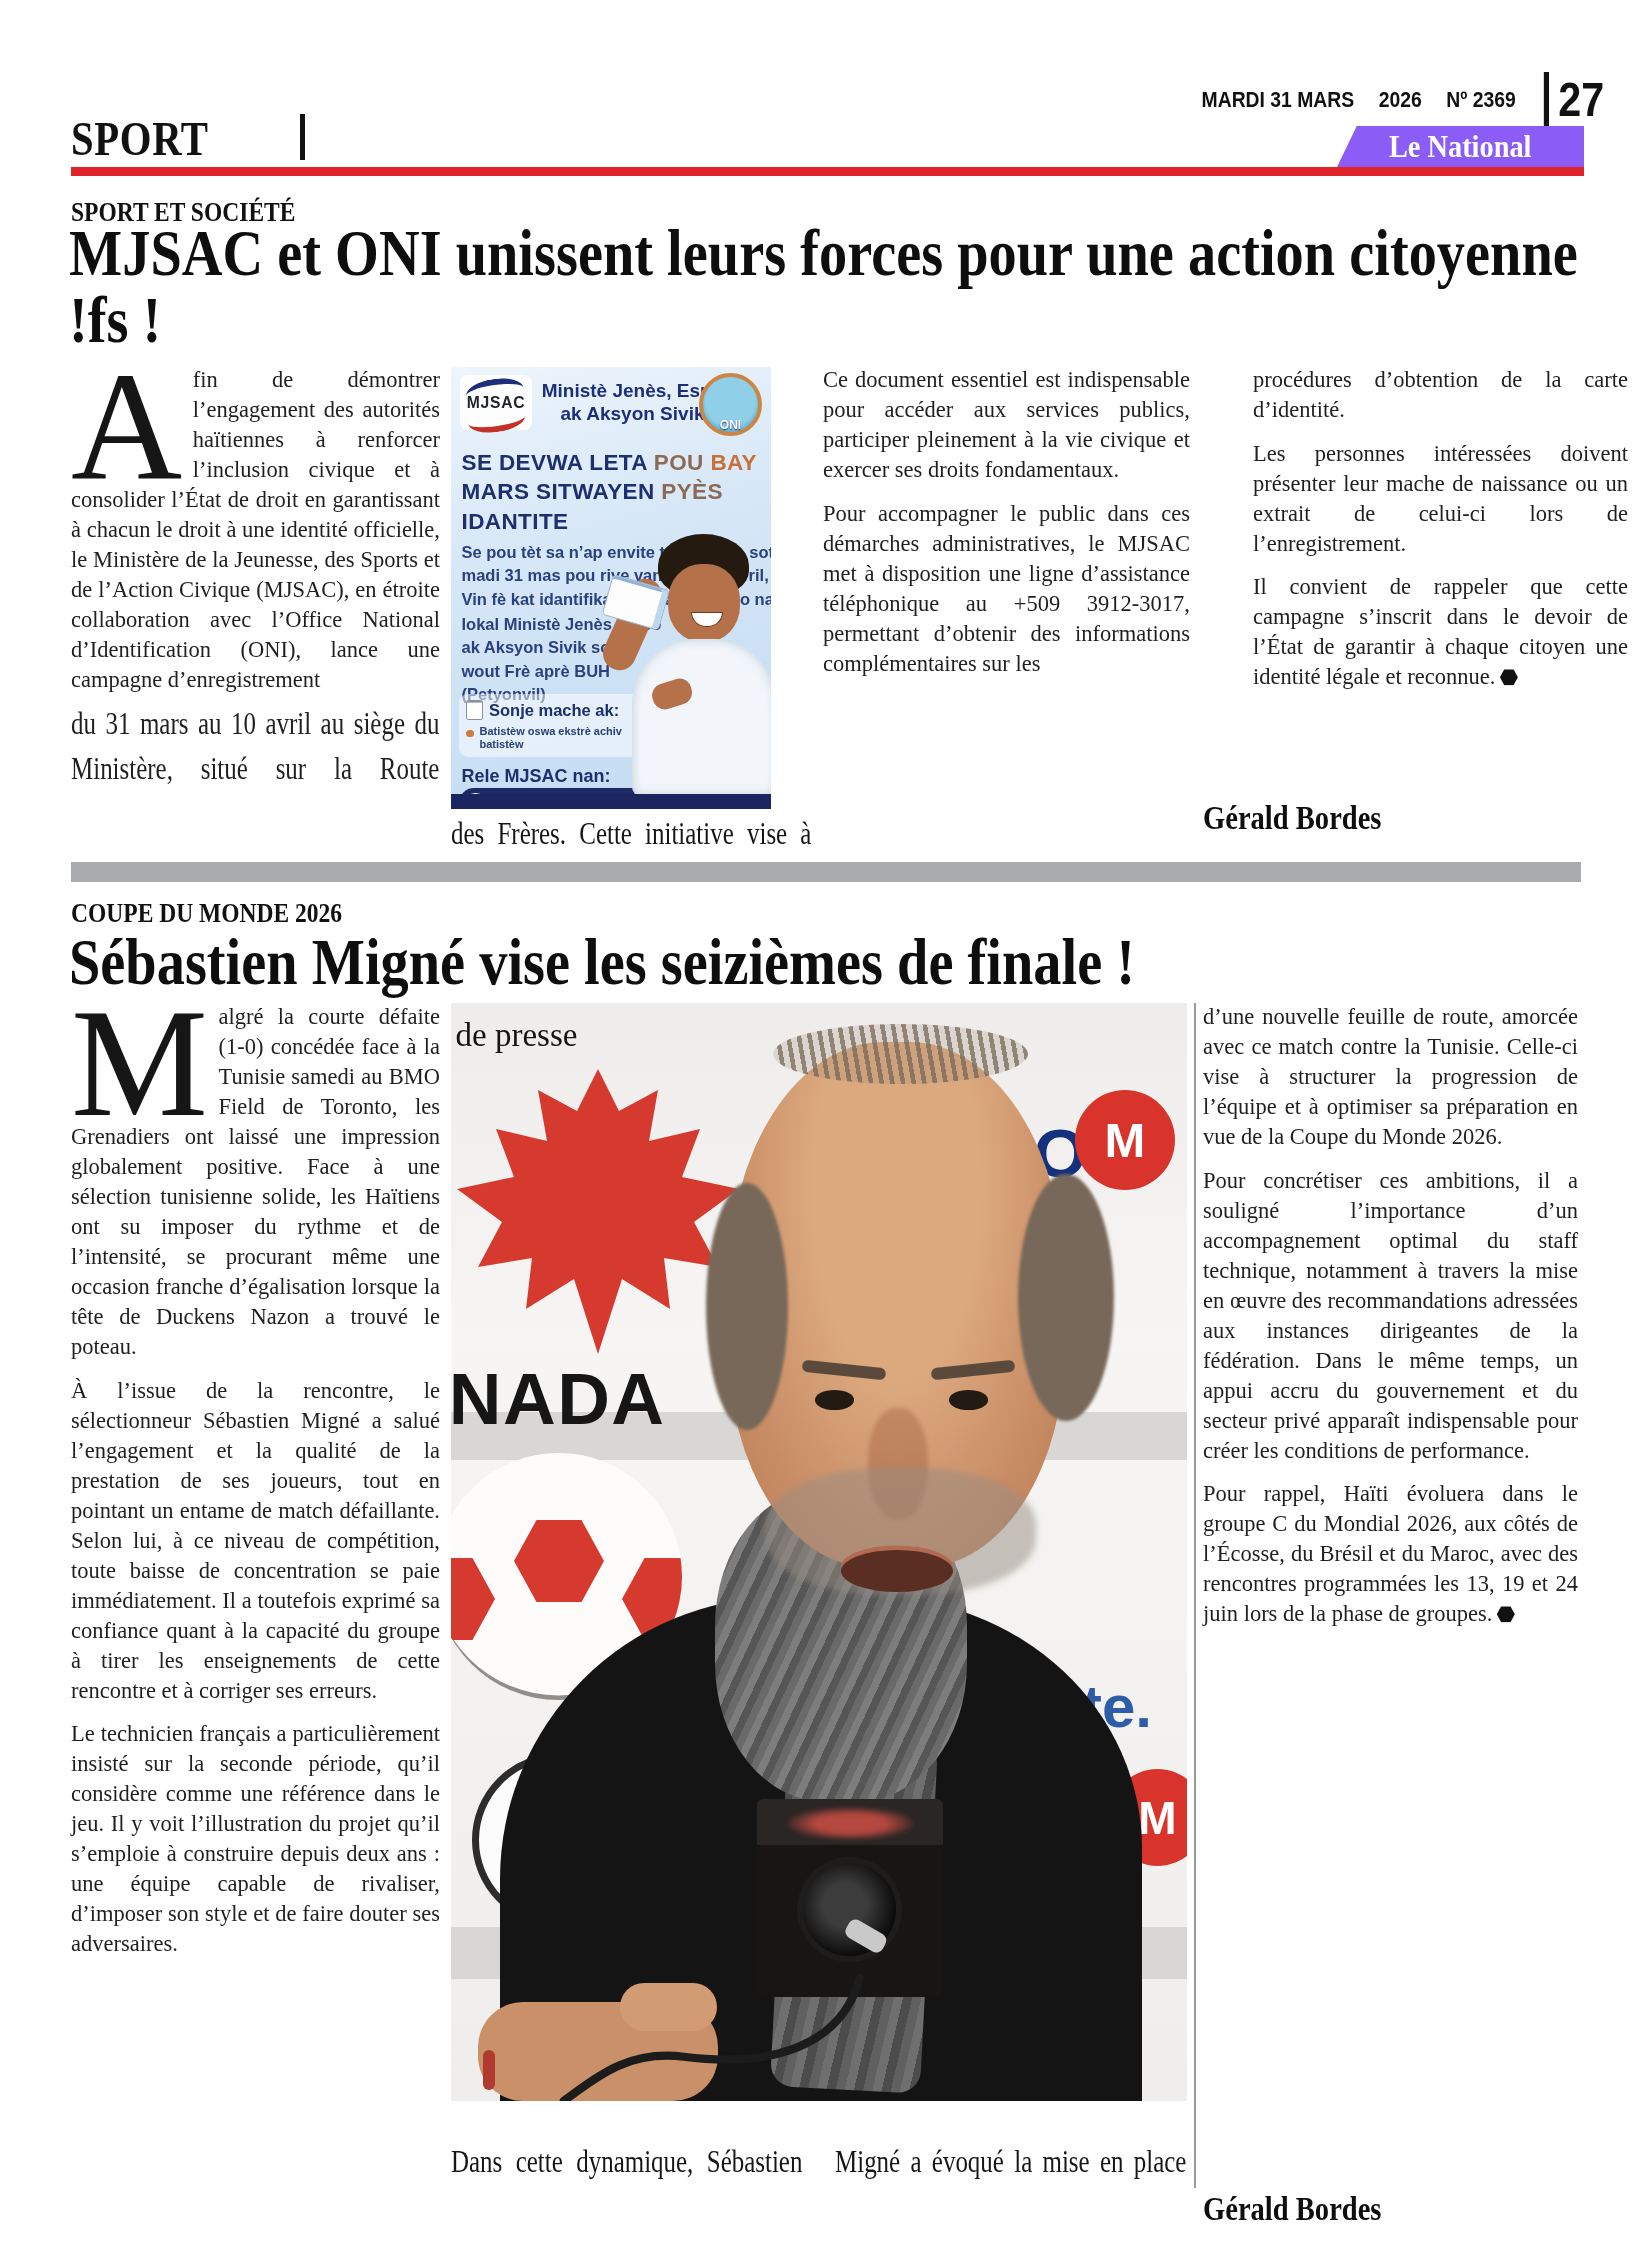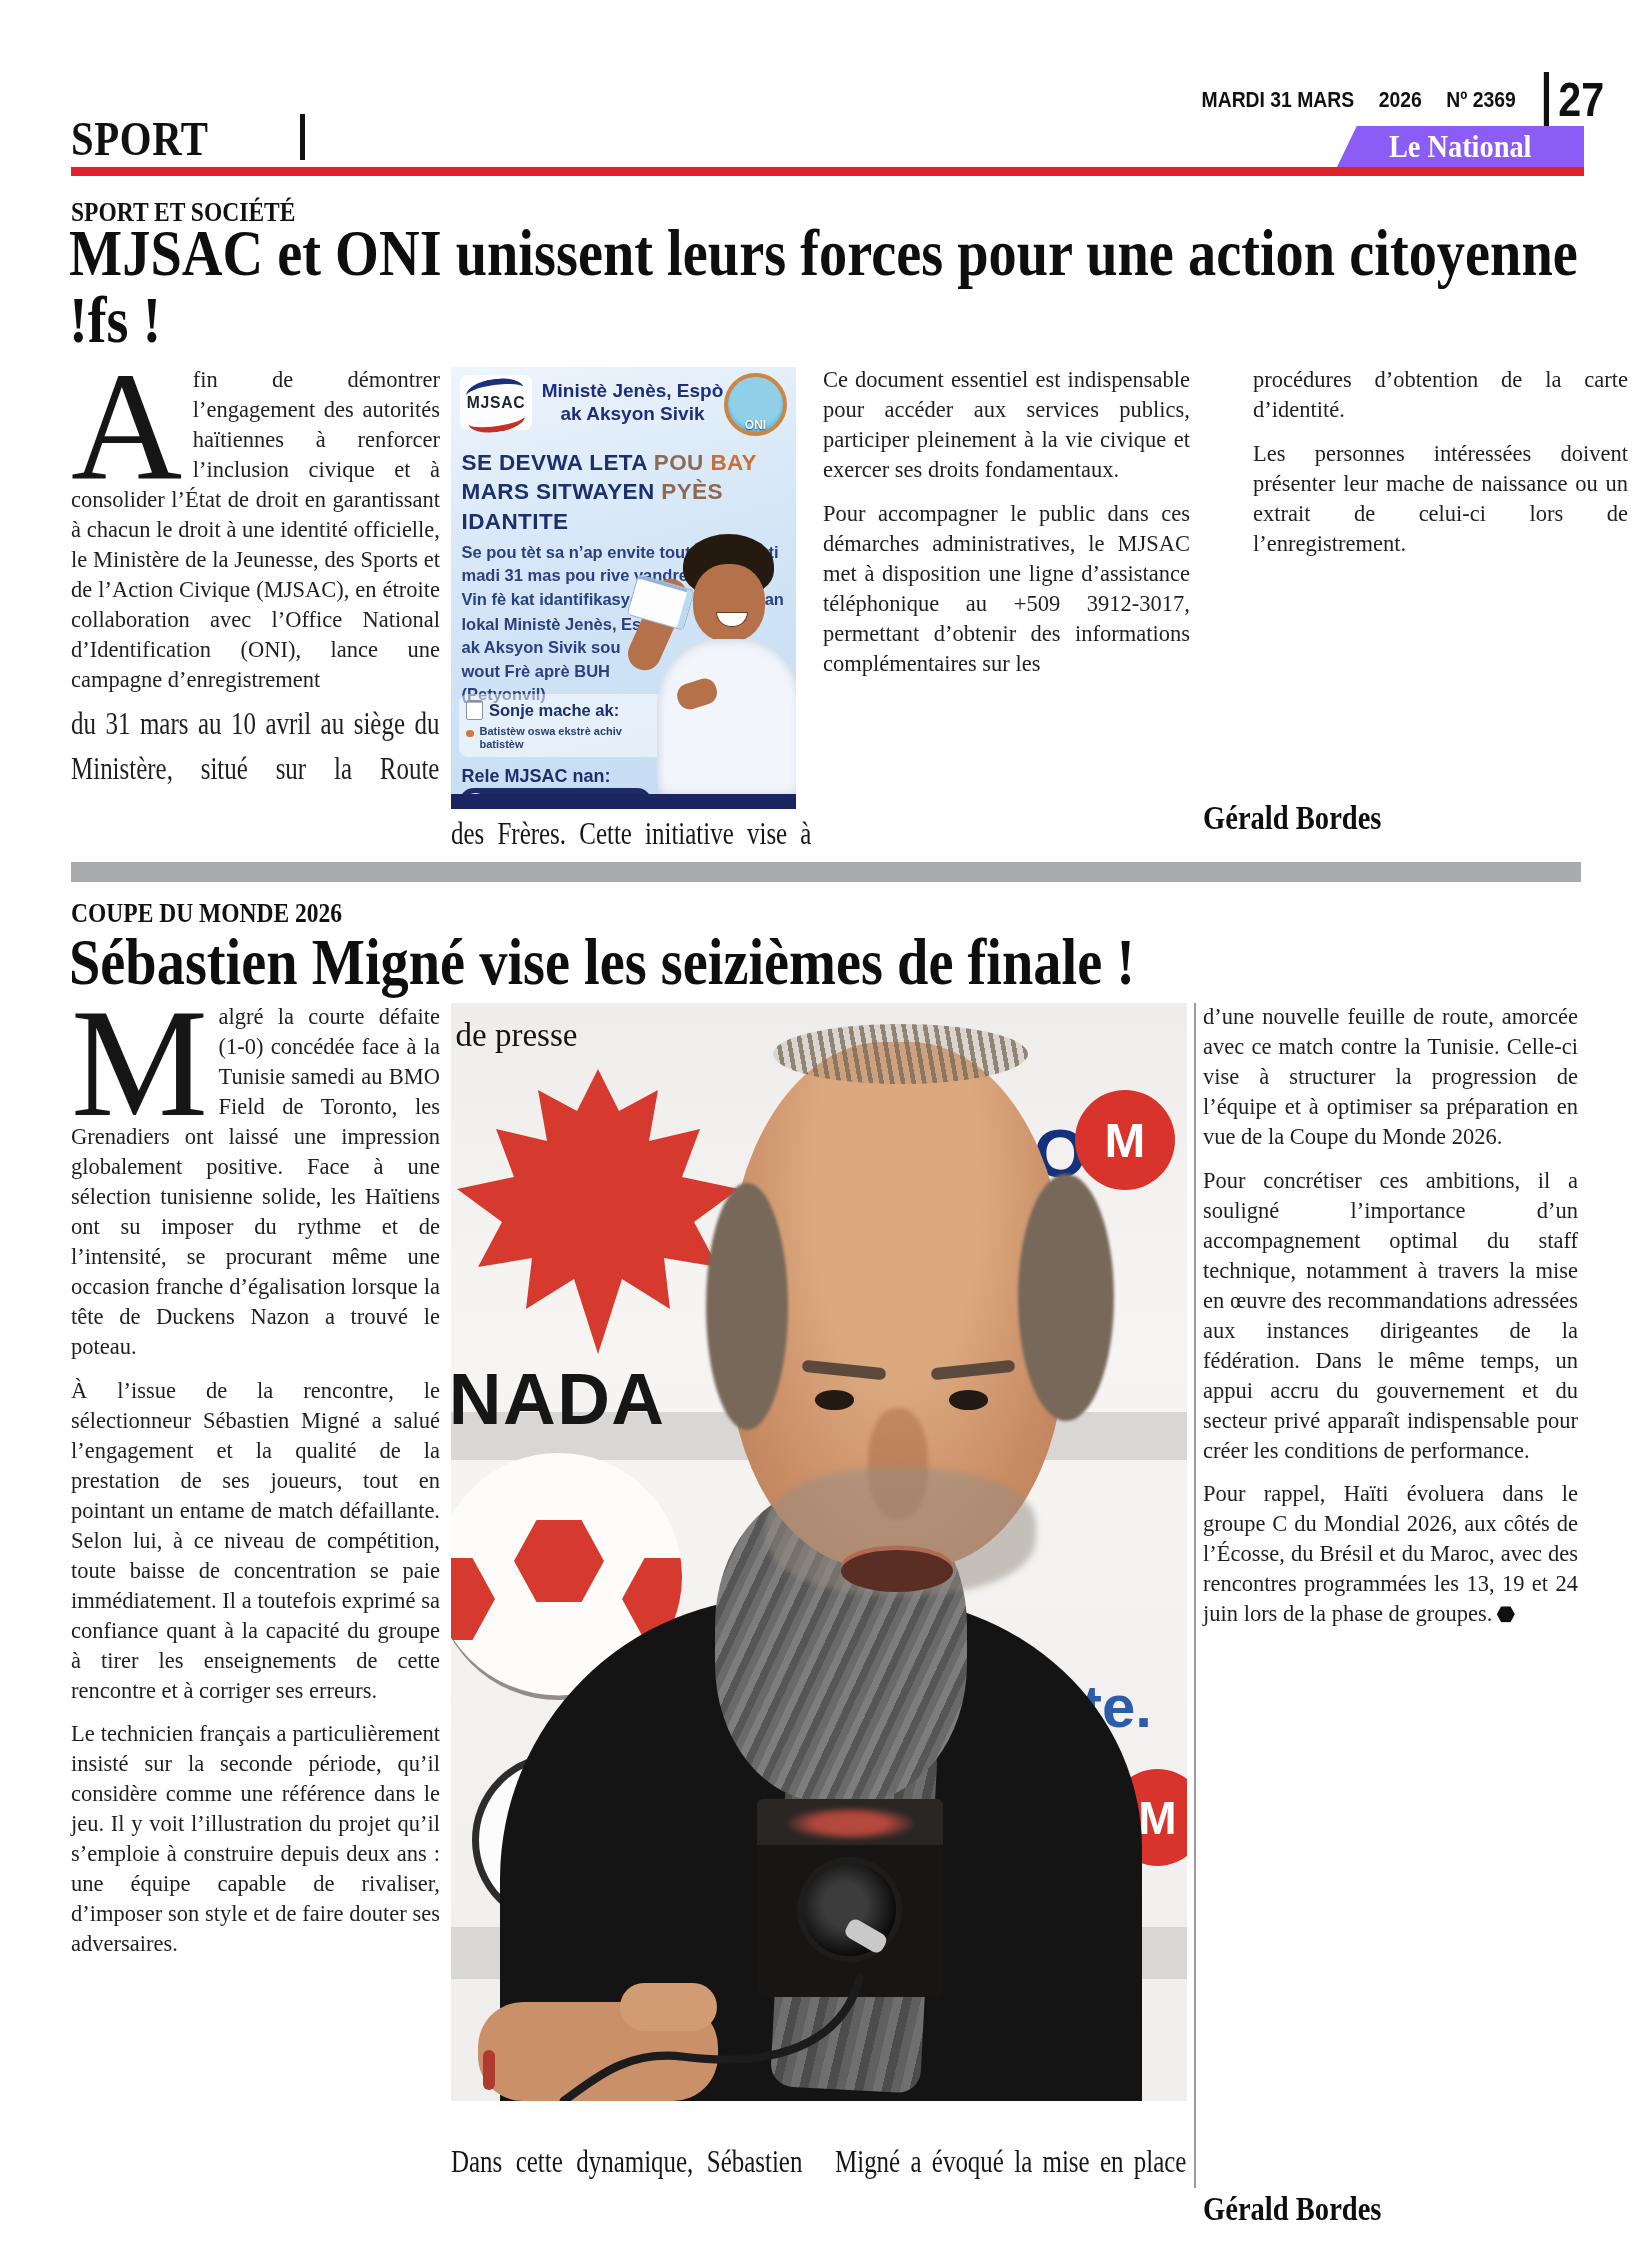--- a/index.html
+++ b/index.html
@@ -33,21 +33,21 @@
   .tailblock{width:128%;transform:scaleX(.78);transform-origin:0 0;font-size:32px;line-height:45px;
              text-align:justify;text-align-last:justify;margin-top:6px;}
   .byline{position:absolute;font-weight:700;font-size:34px;color:#0e0e0e;}
   .byline .cx{display:inline-block;transform:scaleX(.84);transform-origin:0 50%;white-space:nowrap;}
   .endmark{display:inline-block;width:18px;height:16.5px;background:#111;margin-left:4.5px;
            transform:translateY(1.5px);clip-path:polygon(25% 0,75% 0,100% 50%,75% 100%,25% 100%,0 50%);}
   .divider{position:absolute;left:71px;top:862px;width:1510px;height:20px;background:#a9abad;}
   .colrule{position:absolute;left:1194px;top:1003px;width:1.5px;height:1185px;background:#9a9a9a;}
 
   
-  .flyer{position:absolute;left:451px;top:367px;width:345px;height:442px;overflow:hidden;
+  .flyer{position:absolute;left:451px;top:367px;width:320px;height:442px;overflow:hidden;
          background:linear-gradient(165deg,#eef5fc 0%,#d6e7f7 40%,#c2dbf2 100%);
          font-family:"Liberation Sans", sans-serif;}
   .flyer-logo{position:absolute;left:9px;top:7.5px;width:72px;height:55px;background:#fdfdfe;border-radius:7.5px;}
   .flyer-logo .swoosh-b{position:absolute;left:6px;top:4.5px;width:58px;height:19.5px;border-radius:50%;
          border-top:6.7px solid #1d2f7c;transform:rotate(-8deg);}
   .flyer-logo .swoosh-r{position:absolute;left:7.5px;top:33px;width:57px;height:18px;border-radius:50%;
          border-bottom:6.7px solid #c33127;transform:rotate(-8deg);}
   .flyer-logo .mjsac-t{position:absolute;left:0;right:0;top:19.5px;text-align:center;font-weight:700;
          font-size:15.7px;color:#20242b;letter-spacing:0.7px;}
   .flyer-title{position:absolute;left:88px;top:12px;width:187px;text-align:center;font-weight:800;
@@ -241,20 +241,21 @@
     <div class="tailblock">des Frères. Cette initiative vise à</div>
   </div>
 
   <div class="col" style="left:823px;width:367px;">
     <p>Ce document essentiel est indispensable pour accéder aux services publics, participer pleinement à la vie civique et exercer ses droits fondamentaux.</p>
     <p>Pour accompagner le public dans ces démarches administratives, le MJSAC met à disposition une ligne d’assistance téléphonique au +509 3912-3017, permettant d’obtenir des informations complémentaires sur les</p>
   </div>
   <div class="col" style="left:1253px;width:375px;">
     <p>procédures d’obtention de la carte d’identité.</p>
     <p>Les personnes intéressées doivent présenter leur mache de naissance ou un extrait de celui-ci lors de l’enregistrement.</p>
+    <p><span>Il convient de rappeler que cette campagne s’inscrit dans le devoir de l’État de garantir à chaque citoyen une identité légale et reconnue.</span><span class="endmark"></span></p>
   </div>
   <div class="byline" style="left:1203px;top:799px;">
     <span class="cx">Gérald Bordes</span>
   </div>
 
   <div class="divider"></div>
 
   <div class="kicker" style="top:897px">
     <span class="cx">COUPE DU MONDE 2026</span>
   </div>

